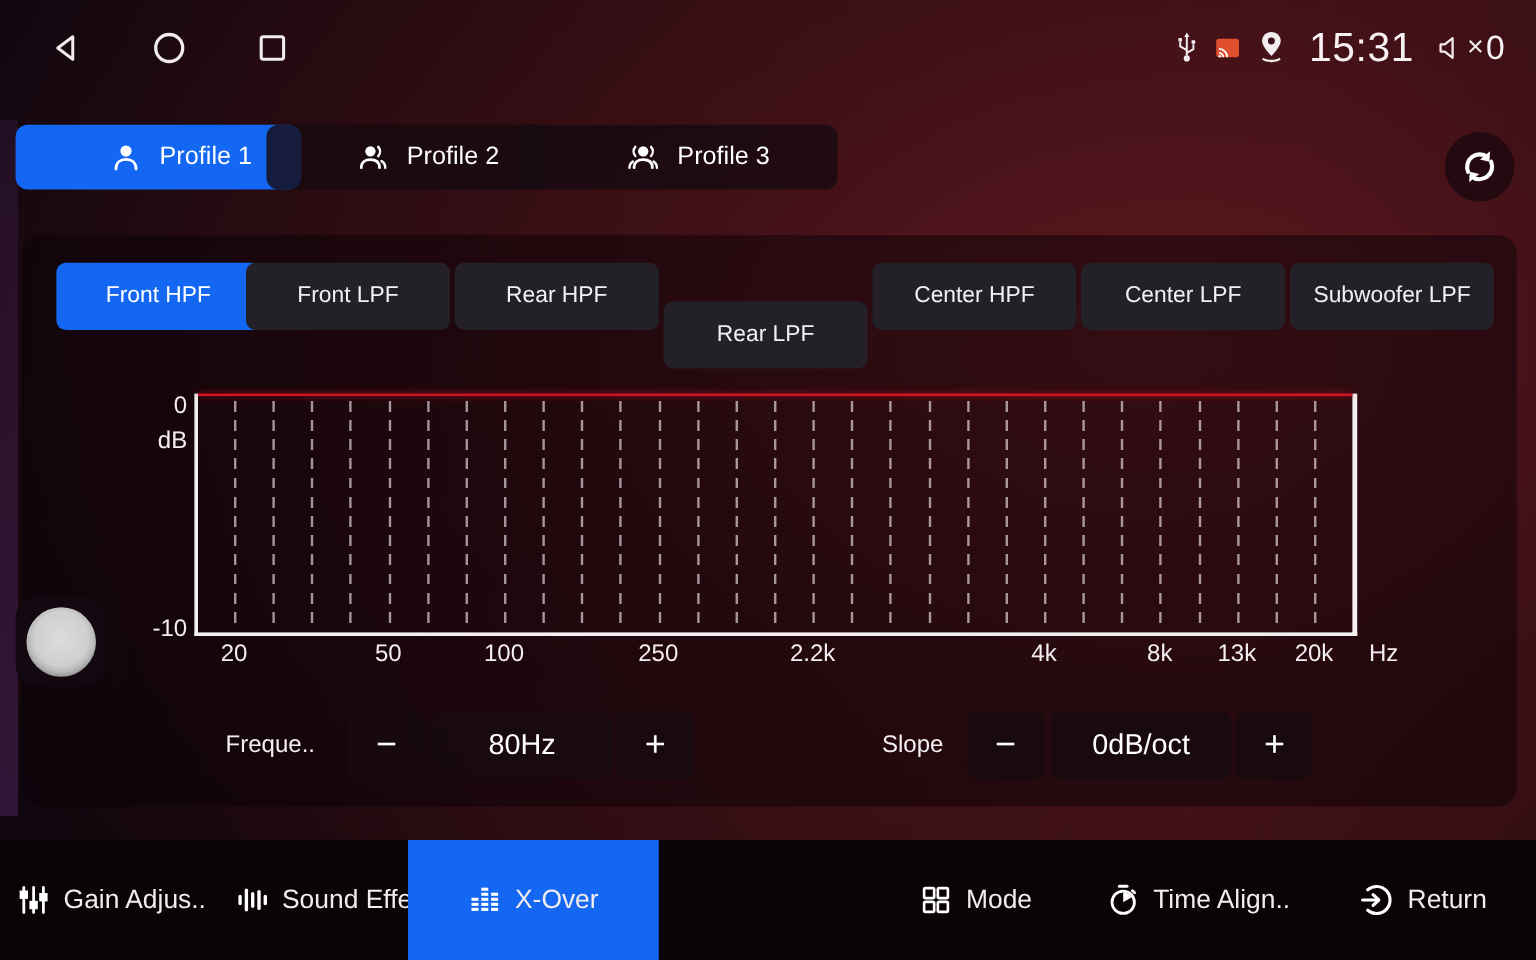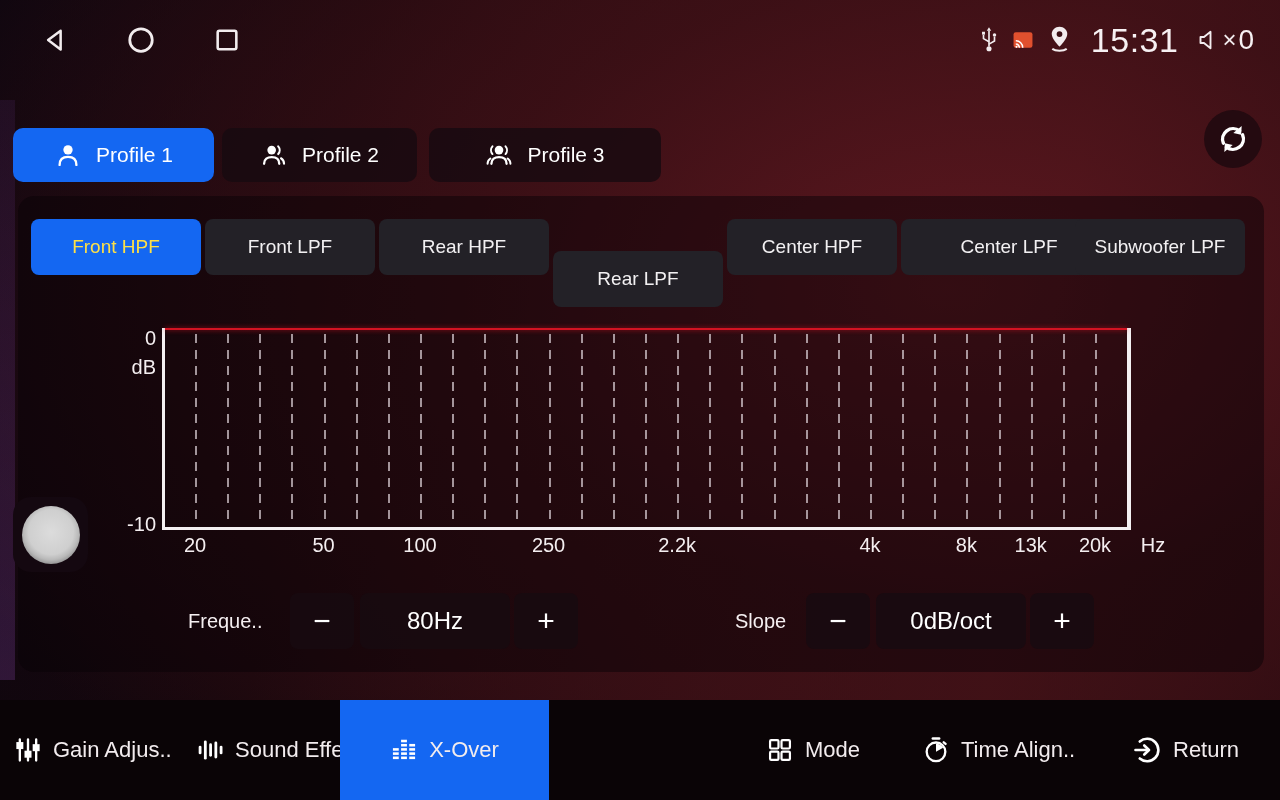--- a/index.html
+++ b/index.html
@@ -18,39 +18,39 @@
   .statusbar{position:absolute;left:0;top:0;width:1280px;height:80px;}
   .navkeys{position:absolute;left:40px;top:0;height:80px;display:flex;align-items:center;gap:56px;}
   .navkey{width:30px;height:30px;display:flex;align-items:center;justify-content:center;cursor:pointer;}
   .statusright{position:absolute;right:26px;top:0;height:80px;display:flex;align-items:center;gap:12px;}
   .clock{font-size:34px;font-weight:400;letter-spacing:0.5px;color:#f7f1f3;margin:0 6px;}
   .mutegroup{display:flex;align-items:center;gap:2px;}
   .mutegroup .x{font-size:24px;color:#f2ecee;}
   .mutegroup .zero{font-size:28px;color:#f7f1f3;}
 
   
-  .profilebtn{position:absolute;top:128px;height:54px;border-radius:10px;display:flex;
+  .profilebtn{position:absolute;top:104px;height:54px;border-radius:10px;display:flex;
     align-items:center;justify-content:center;gap:14px;font-size:21px;cursor:pointer;
-    background:rgba(22,10,16,0.8);color:#fff;}
+    background:rgba(22,10,16,0.8);color:#fff;padding-left:37px;}
   .profilebtn.active{background:#1467f2;}
   .p1{left:13px;width:201px;} .p2{left:222px;width:195px;} .p3{left:429px;width:232px;}
   .refreshbtn{position:absolute;left:1204px;top:110px;width:58px;height:58px;border-radius:50%;
     background:#240a10;display:flex;align-items:center;justify-content:center;cursor:pointer;}
 
   
   .panel{position:absolute;left:18px;top:196px;width:1246px;height:476px;border-radius:16px;
     background:rgba(9,3,7,0.48);}
 
   
   .ftab{position:absolute;top:219px;height:56px;width:170px;border-radius:8px;
     background:#232127;display:flex;align-items:center;justify-content:center;
     font-size:19px;color:#f2f0f2;cursor:pointer;}
-  .ftab.active{background:#1467f2;color:#fde047;}
+  .ftab.active{background:#1467f2;color:#ffffff;margin-left:16px;}
   .ft0{left:31px;} .ft1{left:205px;} .ft2{left:379px;} .ft3{left:553px;margin-top:32px;}
-  .ft4{left:727px;} .ft5{left:901px;padding-left:23px;} .ft6{left:1075px;}
+  .ft4{left:727px;} .ft5{left:901px;} .ft6{left:1075px;}
 
   
   .ylab{position:absolute;text-align:right;font-size:20px;color:#f4eef0;}
   .y0{left:118px;top:327px;width:38px;} .ydb{left:108px;top:356px;width:48px;} .ym10{left:102px;top:513px;width:54px;}
   .plot{position:absolute;left:162px;top:328px;width:969px;height:202px;box-sizing:border-box;
     border-left:3px solid #f4f0f2;border-right:4px solid #f4f0f2;border-bottom:3px solid #f4f0f2;}
   .redline{position:absolute;left:0;right:0;top:0;height:2px;background:#d21322;
     box-shadow:0 0 5px rgba(210,19,34,0.8);}
   .gridline{position:absolute;top:6px;bottom:4px;width:2px;
     background:repeating-linear-gradient(180deg,rgba(216,204,210,0.72) 0 9px,rgba(0,0,0,0) 9px 16px);}

